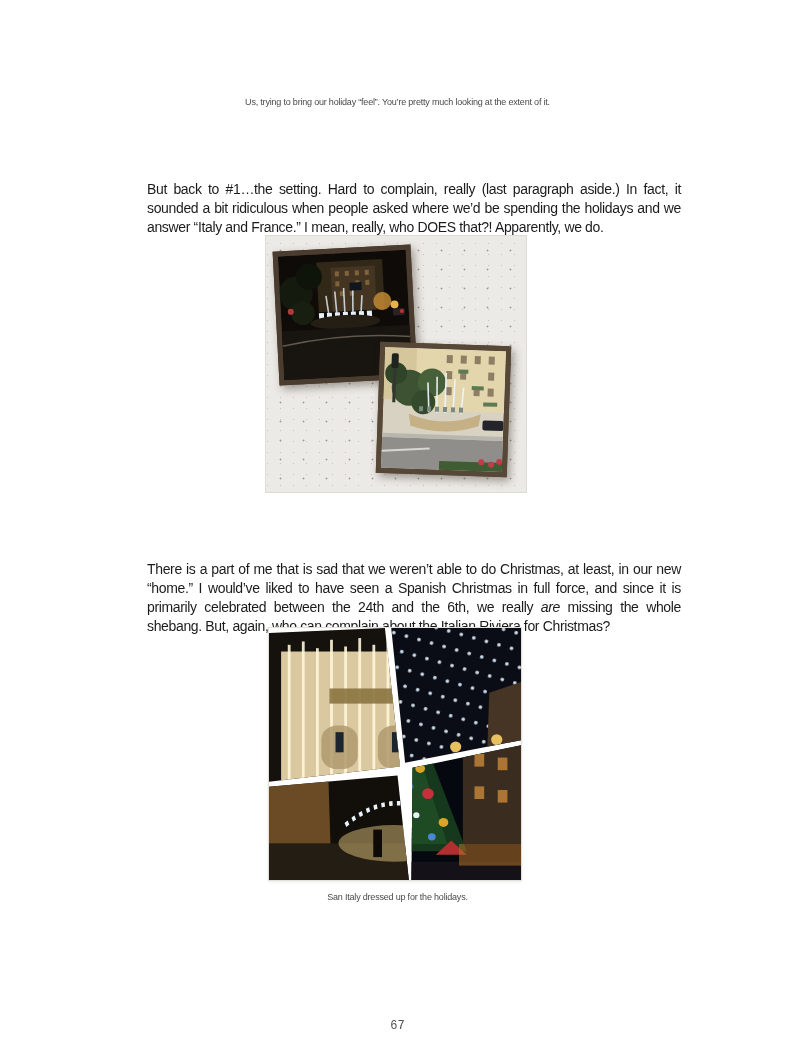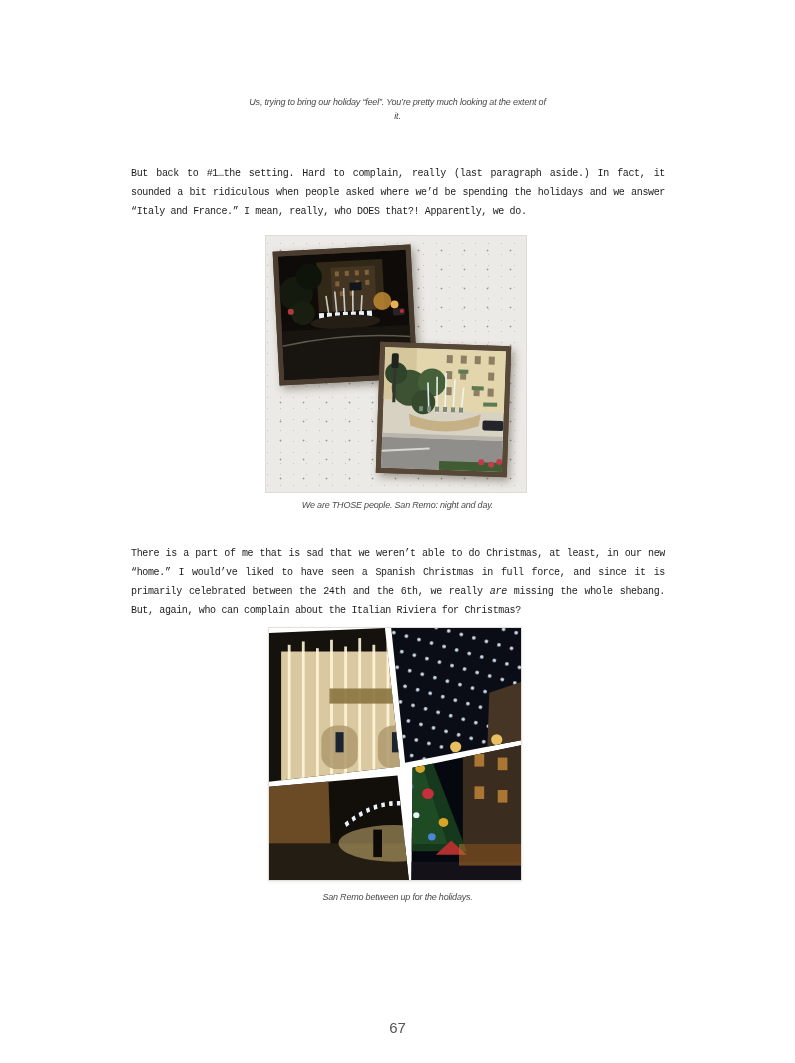--- a/index.html
+++ b/index.html
@@ -2,31 +2,31 @@
 <html><head>
 <meta charset="utf-8">
 <style>
   html,body{margin:0;padding:0;background:#ffffff;}
   .page{
     position:relative;width:795px;height:1063px;background:#ffffff;
     font-family:"Liberation Sans",sans-serif;overflow:hidden;
   }
   .cap{
     position:absolute;left:0;right:0;text-align:center;
-    font-style:italic;font-size:9px;line-height:13.5px;
+    font-size:9px;line-height:13.5px;
     color:#4a4a4a;letter-spacing:-0.2px;
   }
   .cap-top{top:96px;}
   .cap-top .inner{display:inline-block;max-width:305px;}
   .cap1{top:499px;}
   .cap2{top:891px;}
   .body{
-    position:absolute;left:131px;width:534px;margin:0;
-    font-size:10px;line-height:19px;letter-spacing:-0.35px;
-    color:#1b1b1b;text-align:justify;font-family:Liberation Mono, monospace;
+    position:absolute;left:131px;width:534px;margin:16px;
+    font-size:14px;line-height:19px;letter-spacing:-0.35px;
+    color:#1b1b1b;text-align:justify;
   }
   .p1{top:164px;}
   .p2{top:544px;}
   .p3{top:940px;}
   .body em{font-style:italic;}
 
   
   .collage1{
     position:absolute;left:265px;top:235px;width:262px;height:258px;
     background-color:#eceae6;
@@ -53,21 +53,21 @@
     box-shadow:0 1px 3px rgba(0,0,0,.08);
   }
   .cell{position:absolute;inset:0;}
   .c1{clip-path:polygon(0 2%,46% 0,52% 55%,0 61%);}
   .c2{clip-path:polygon(48.5% 0,100% 0,100% 44.5%,54% 53.5%);}
   .c3{clip-path:polygon(0 63%,51% 58.5%,55.5% 100%,0 100%);}
   .c4{clip-path:polygon(57% 55.5%,100% 46.5%,100% 100%,56.5% 100%);}
 
   .pagenum{
     position:absolute;left:0;right:0;top:1019px;text-align:center;
-    font-family:Liberation Sans, sans-serif;font-size:15px;color:#555555;
+    font-family:Liberation Mono, monospace;font-size:12px;color:#555555;
   }
 </style>
 </head>
 <body>
 
 <div class="page">
 
   <div class="cap cap-top">
     <span class="inner">Us, trying to bring our holiday “feel”. You’re pretty much looking at the extent of it.</span>
   </div>
@@ -172,21 +172,20 @@
         <rect x="58" y="112" width="63" height="9" fill="#3f5c33"></rect>
         <g fill="#c23b4a">
             <circle cx="100" cy="112" r="3"></circle>
             <circle cx="110" cy="114" r="3"></circle>
             <circle cx="118" cy="111" r="3"></circle>
           </g>
       </svg>
     </figure>
   </div>
 
-  <div class="cap cap1">We are THOSE people. San Remo: night and day.</div>
 
   <p class="body p2"><span>There is a part of me that is sad that we weren’t able to do Christmas, at least, in our new “home.”  I would’ve liked to have seen a Spanish Christmas in full force, and since it is primarily celebrated between the 24th and the 6th, we really </span><em>are</em><span> missing the whole shebang. But, again, who can complain about the Italian Riviera for Christmas?</span></p>
 
   <div class="collage2">
     <div class="cell c1" aria-label="Casino Municipale facade draped in holiday lights">
       <svg viewBox="0 0 125 150" preserveAspectRatio="none">
         <rect width="125" height="150" fill="#15120e"></rect>
         <rect x="6" y="14" width="113" height="112" fill="#d9c8a0"></rect>
         <g stroke="#fff6d8" stroke-width="1.4" opacity="0.9">
           <line x1="10" y1="10" x2="10" y2="126"></line>
@@ -341,18 +340,18 @@
           </g>
         <polygon points="36,118 44,126 28,126" fill="#b03030"></polygon>
         <polygon points="94,118 102,126 86,126" fill="#b03030"></polygon>
         <rect x="58" y="124" width="14" height="8" fill="#241808"></rect>
         <rect y="130" width="130" height="10" fill="#141118"></rect>
         <rect x="98" y="120" width="32" height="12" fill="#b4722a" opacity="0.55"></rect>
       </svg>
     </div>
   </div>
 
-  <div class="cap cap2">San Remo between up for the holidays.</div>
+  <div class="cap cap2">San Italy dressed up for the holidays.</div>
 
 
   <div class="pagenum">67</div>
 
 </div>
 
 </body></html>

